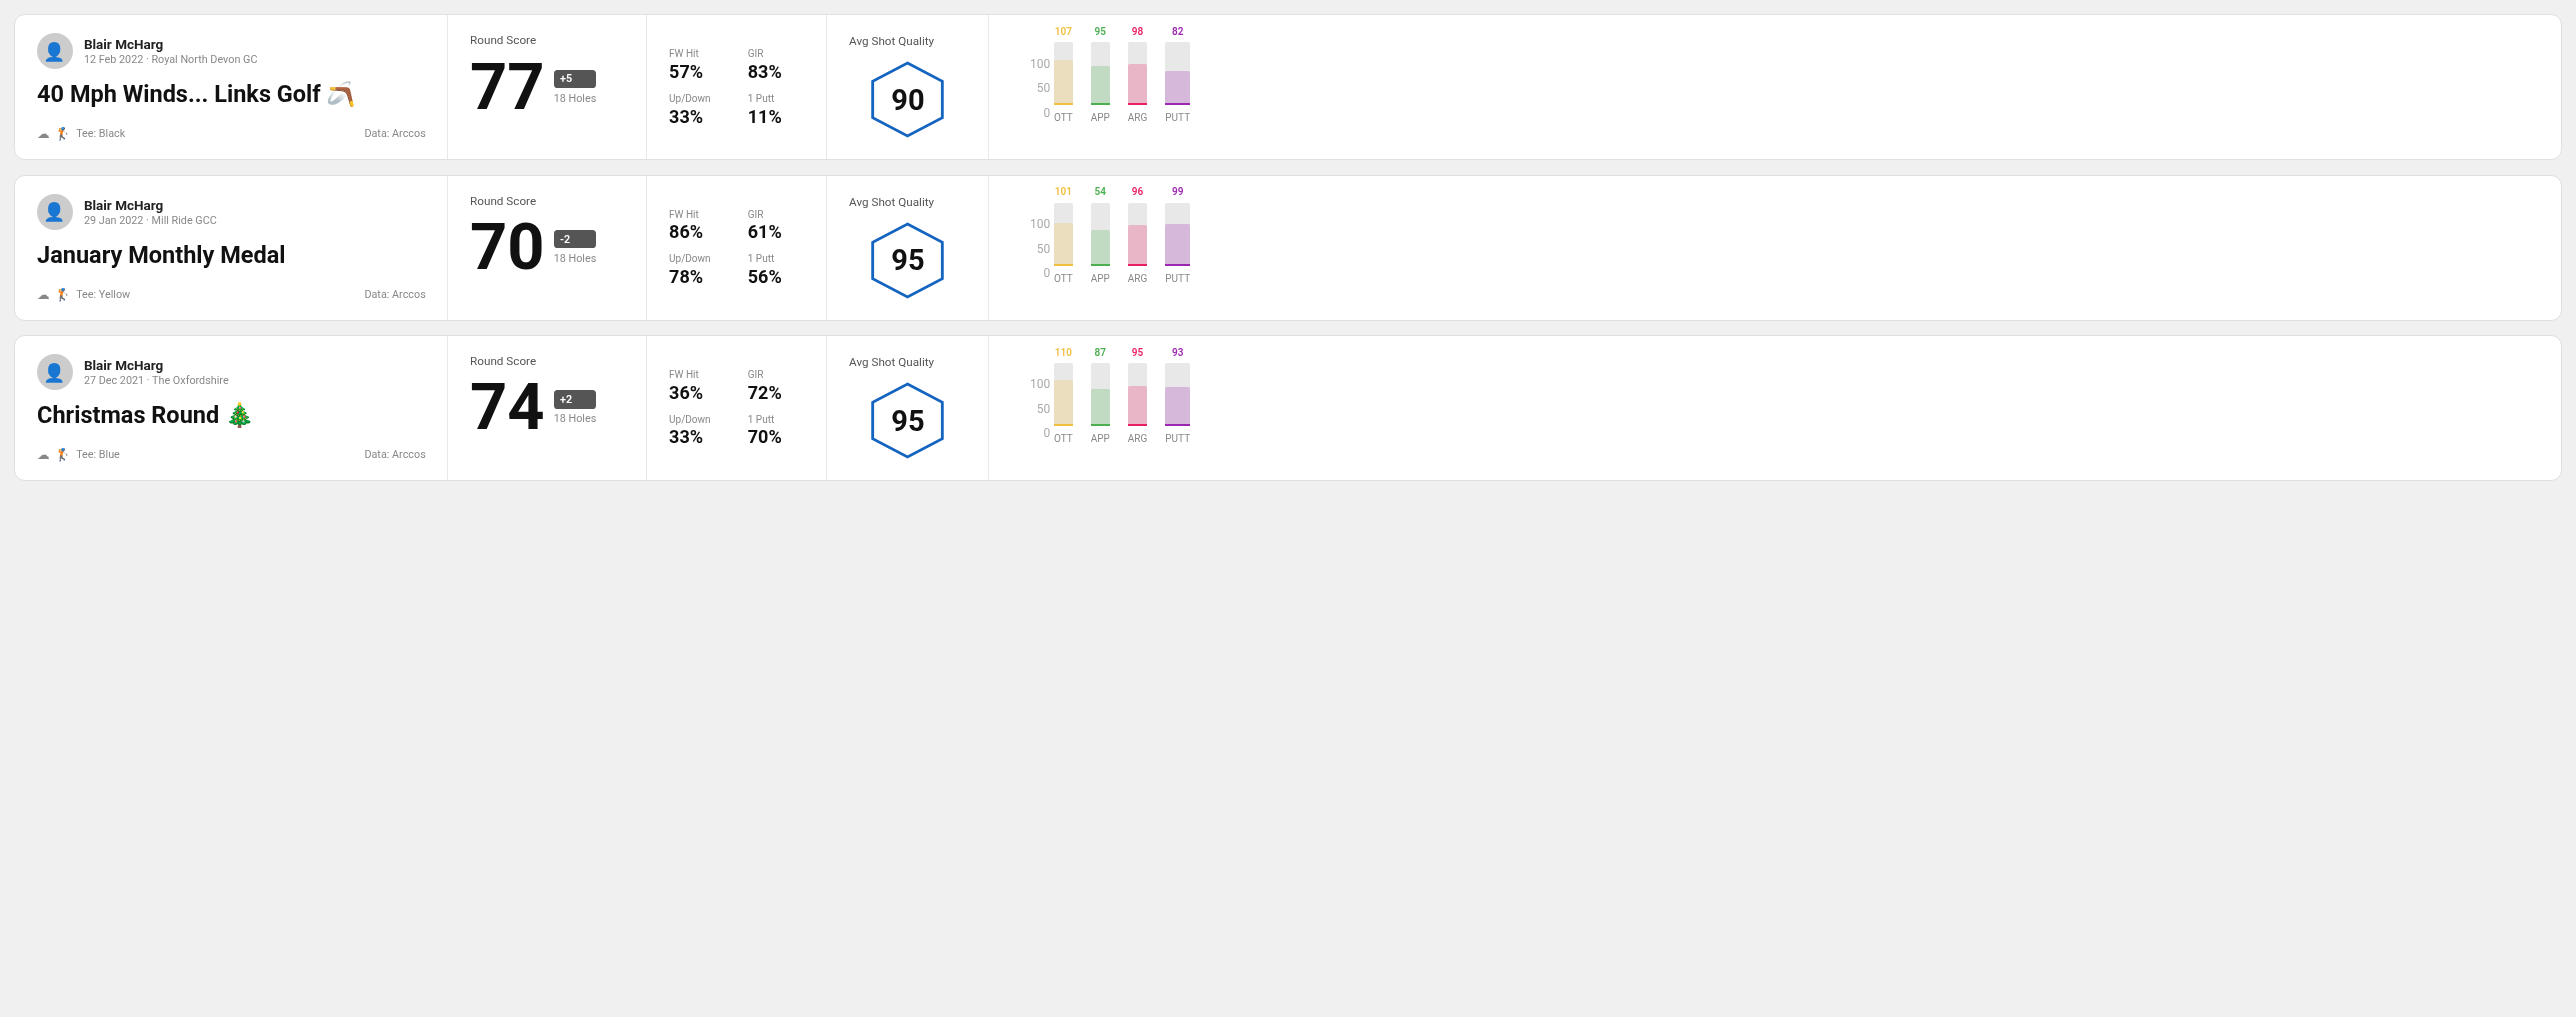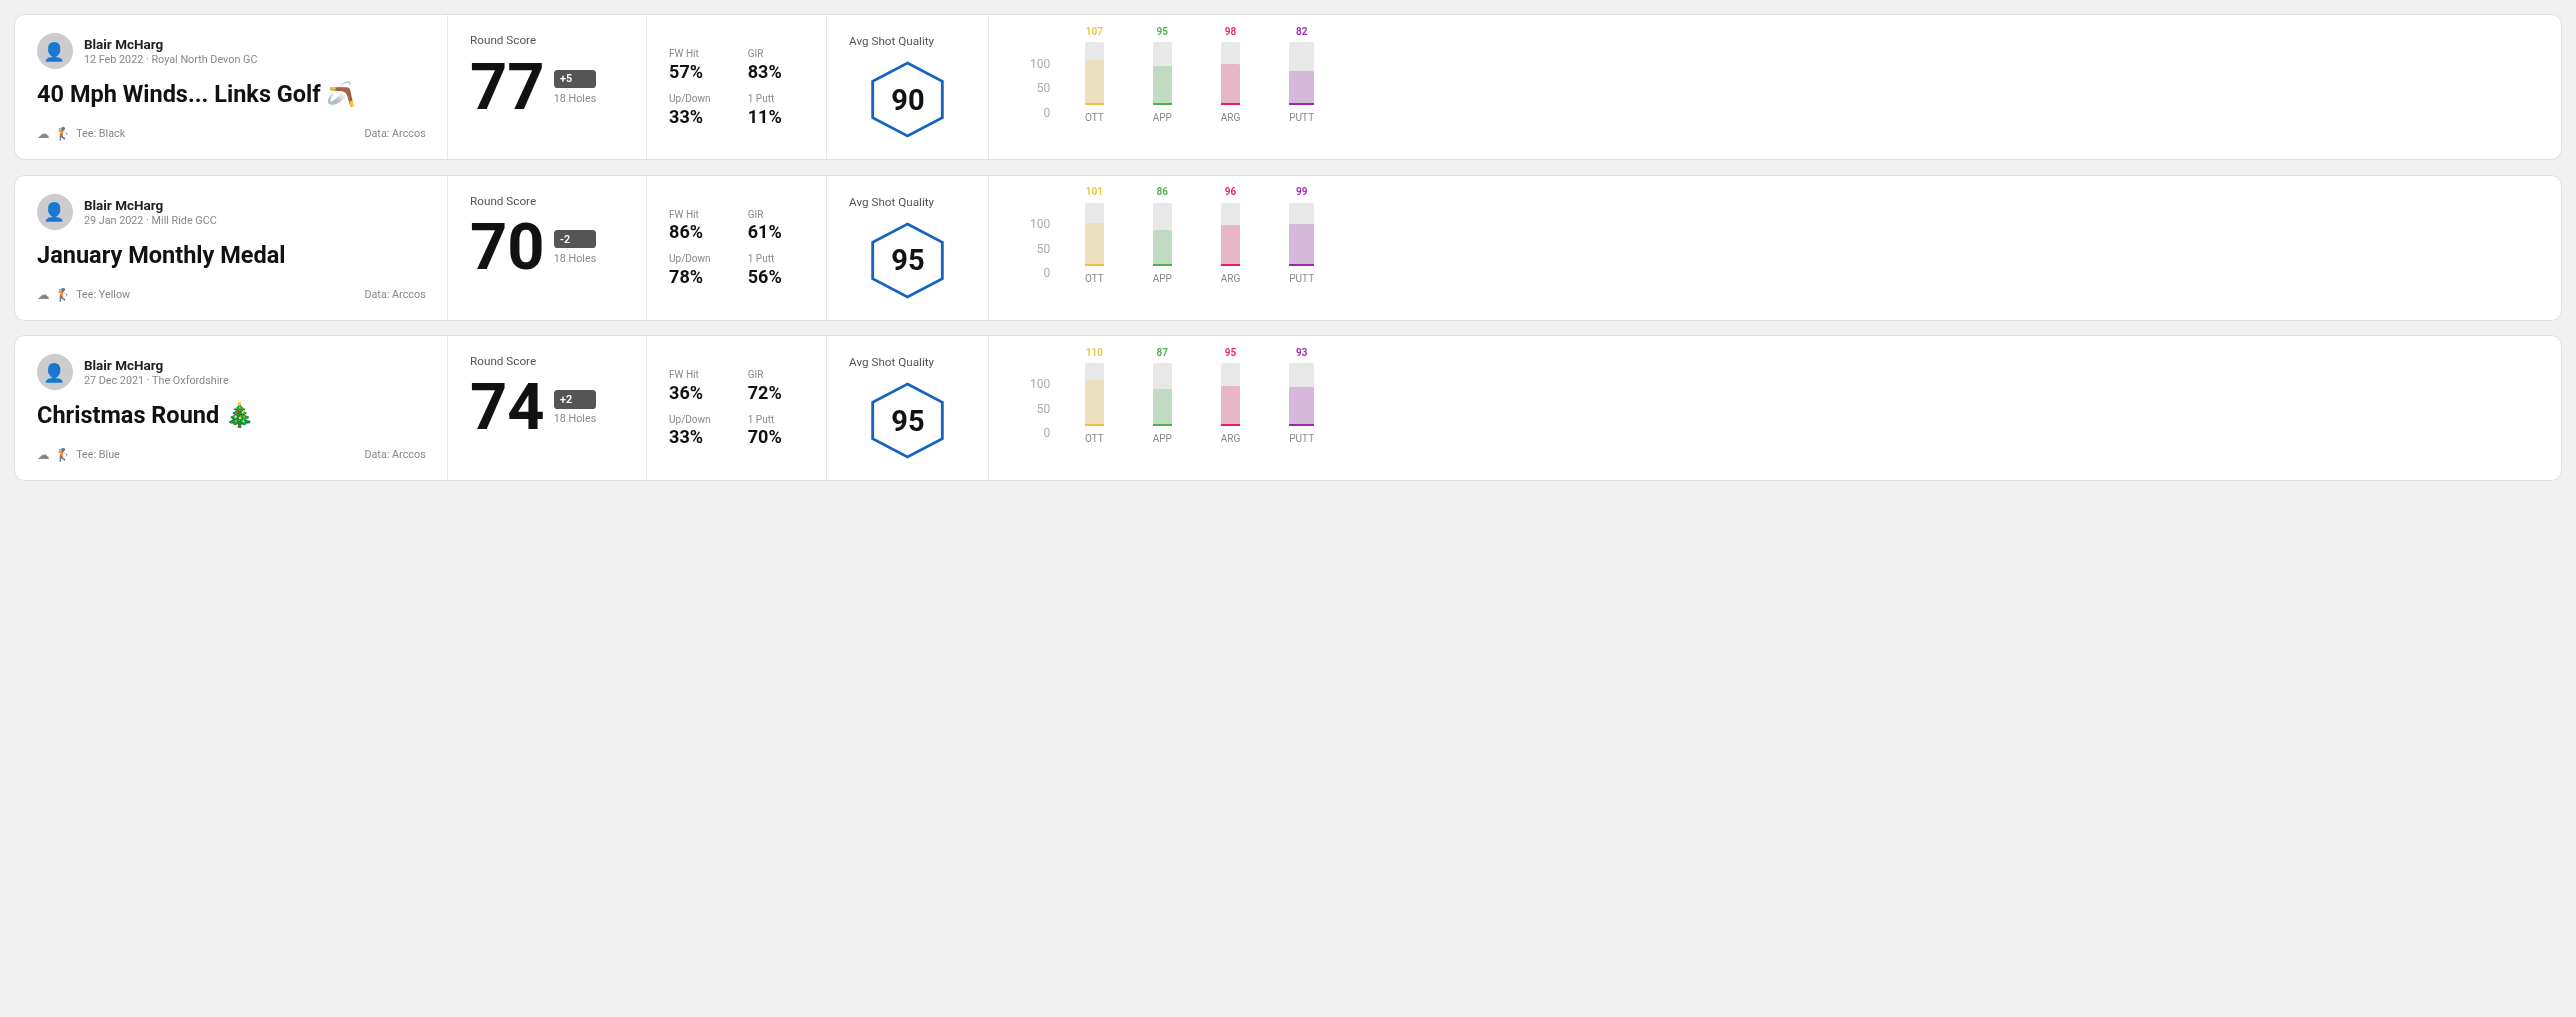--- a/index.html
+++ b/index.html
@@ -193,21 +193,20 @@
       height: 108px;
       position: relative;
       padding-bottom: 18px;
     }
     .chart-group {
       display: flex;
       flex-direction: column;
       align-items: center;
       gap: 3.6px;
       flex: 1;
-      margin-left: 31px;
     }
     .bar-value {
       font-size: 10px;
       font-weight: 600;
       margin-bottom: 1.8px;
     }
     .bar-bg {
       width: 100%;
       background: #e8e8e8;
       border-radius: 1.8px;
@@ -433,21 +432,21 @@
     <div class="bar-chart">
       <div class="chart-group">
         <span class="bar-value" style="color: #f0c040">101</span>
         <div class="bar-bg">
           <div class="bar-fill" style="height:67%; background:#f0c040; opacity:0.25;"></div>
           <div style="position:absolute;bottom:0;left:0;right:0;height:1.8px;background:#f0c040;border-radius:0;"></div>
         </div>
         <span class="bar-label">OTT</span>
       </div>
       <div class="chart-group">
-        <span class="bar-value" style="color: #4caf50">86</span>
+        <span class="bar-value" style="color: #4caf50">54</span>
         <div class="bar-bg">
           <div class="bar-fill" style="height:57%; background:#4caf50; opacity:0.25;"></div>
           <div style="position:absolute;bottom:0;left:0;right:0;height:1.8px;background:#4caf50;border-radius:0;"></div>
         </div>
         <span class="bar-label">APP</span>
       </div>
       <div class="chart-group">
         <span class="bar-value" style="color: #e91e63">96</span>
         <div class="bar-bg">
           <div class="bar-fill" style="height:64%; background:#e91e63; opacity:0.25;"></div>

